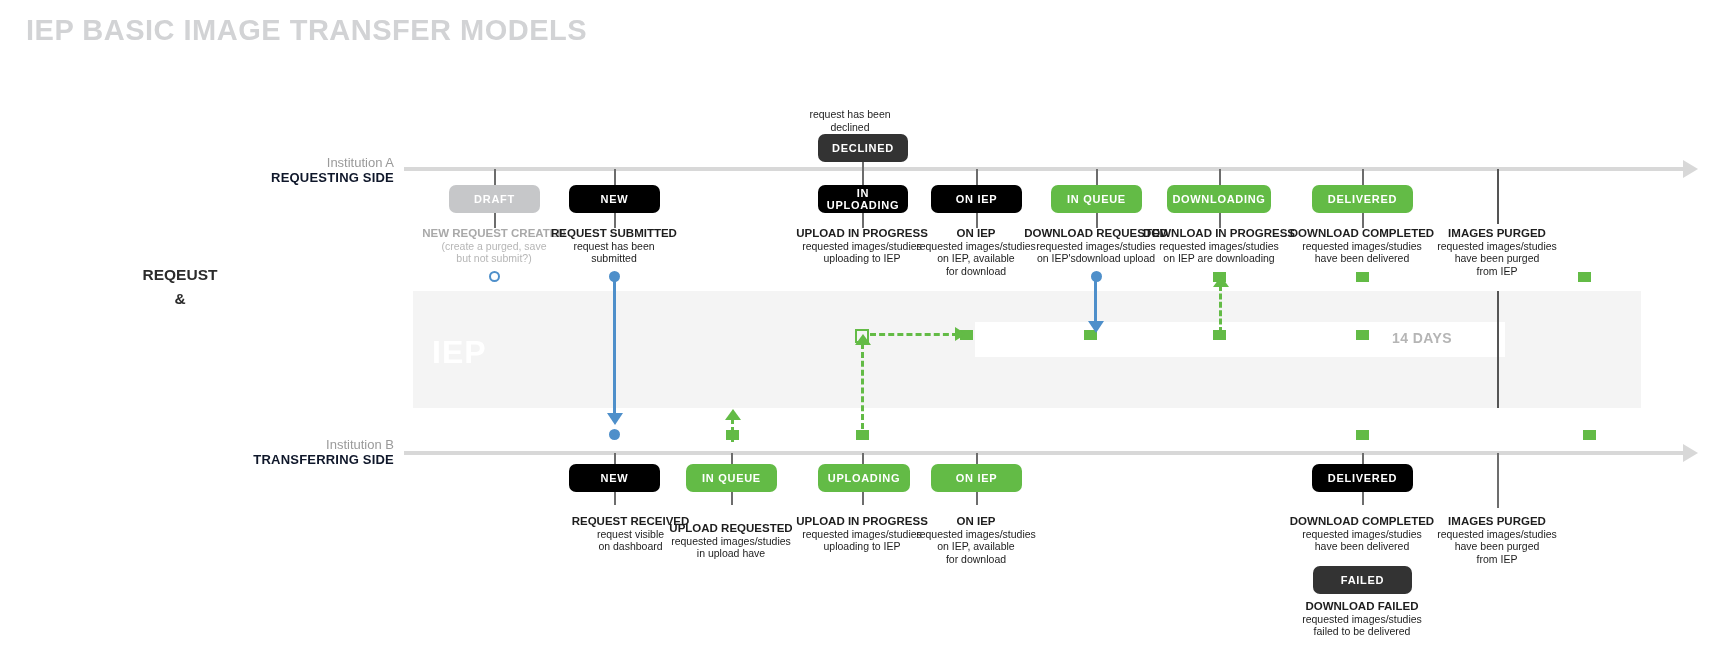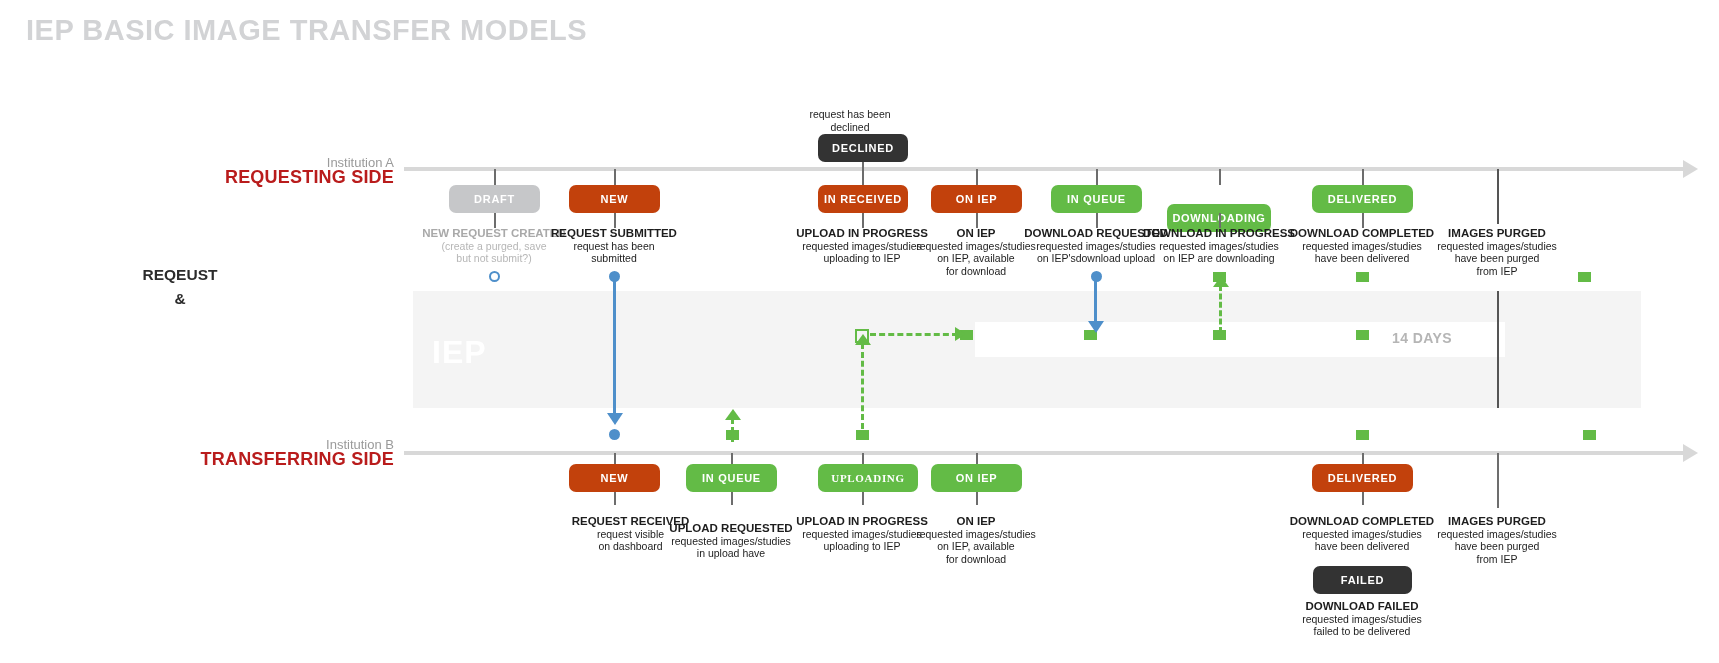--- a/index.html
+++ b/index.html
@@ -12,39 +12,39 @@
   #page-title{left:26px;top:14px;font-size:29px;font-weight:bold;
               letter-spacing:.5px;color:#d2d3d5;white-space:nowrap;}
 
   
   #section-caption{left:80px;top:263px;width:200px;text-align:center;
                    font-size:15.5px;font-weight:bold;line-height:24px;color:#2b2b2b;}
 
   
   .inst-label{text-align:right;line-height:15px;}
   .inst-label .sub{font-size:13px;color:#9a9a9a;}
-  .inst-label .main{font-size:18px;font-weight:bold;color:#b91c1c;letter-spacing:.2px;}
+  .inst-label .main{font-size:13px;font-weight:bold;color:#0f172a;letter-spacing:.2px;}
 
   
   #iep-band{left:413px;top:291px;width:1228px;height:117px;background:#f4f4f4;}
   #iep-word{left:432px;top:334px;font-size:32px;font-weight:bold;color:#ffffff;letter-spacing:1px;}
   #days-strip{left:975px;top:322px;width:530px;height:35px;background:#ffffff;}
   #days-label{left:1392px;top:330px;font-size:14px;font-weight:bold;color:#b5b5b5;letter-spacing:.4px;}
 
   
   .axis{height:4px;background:#d8d8d8;}
   .axis-head{width:0;height:0;border-top:9px solid transparent;
              border-bottom:9px solid transparent;border-left:15px solid #d8d8d8;}
 
   
   .badge{height:28px;border-radius:7px;display:flex;align-items:center;
          justify-content:center;font-size:11px;font-weight:bold;
          letter-spacing:.7px;color:#ffffff;box-sizing:border-box;padding:0 6px;}
   .badge.draft{background:#c6c7c9;color:#ffffff;}
-  .badge.blue{background:#c2410c;text-align:center;}
+  .badge.blue{background:#000000;text-align:center;}
   .badge.green{background:#63bb46;}
   .badge.dark{background:#333333;}
 
   
   .cap{text-align:center;line-height:12.5px;}
   .cap .t{font-size:11.5px;font-weight:bold;color:#1d1d1d;white-space:nowrap;}
   .cap .d{font-size:10.5px;color:#1d1d1d;}
   .cap.muted .t{color:#a9a9a9;}
   .cap.muted .d{color:#b6b6b6;}
 
@@ -102,24 +102,24 @@
 
 <div class="abs cap" style="left:790px;top:108px;width:120px;">
   <div class="d">request has been</div>
   <div class="d">declined</div>
 </div>
 <div class="abs badge dark" style="left:818px;top:134px;width:90px;">DECLINED</div>
 <div class="abs stem" style="left:862px;top:162px;height:12px;"></div>
 
 <div class="abs badge draft" style="left:449px;top:185px;width:91px;">DRAFT</div>
 <div class="abs badge blue" style="left:569px;top:185px;width:91px;">NEW</div>
-<div class="abs badge blue" style="left:818px;top:185px;width:90px;">IN RECEIVED</div>
+<div class="abs badge blue" style="left:818px;top:185px;width:90px;">IN UPLOADING</div>
 <div class="abs badge blue" style="left:931px;top:185px;width:91px;">ON IEP</div>
 <div class="abs badge green" style="left:1051px;top:185px;width:91px;">IN QUEUE</div>
-<div class="abs badge green" style="left:1167px;top:185px;width:104px;margin-top:19px;">DOWNLOADING</div>
+<div class="abs badge green" style="left:1167px;top:185px;width:104px;">DOWNLOADING</div>
 <div class="abs badge green" style="left:1312px;top:185px;width:101px;">DELIVERED</div>
 
 <div class="abs stem" style="left:494px;top:169px;height:16px;"></div>
 <div class="abs stem" style="left:614px;top:169px;height:16px;"></div>
 <div class="abs stem" style="left:862px;top:169px;height:16px;"></div>
 <div class="abs stem" style="left:976px;top:169px;height:16px;"></div>
 <div class="abs stem" style="left:1096px;top:169px;height:16px;"></div>
 <div class="abs stem" style="left:1219px;top:169px;height:16px;"></div>
 <div class="abs stem" style="left:1362px;top:169px;height:16px;"></div>
 <div class="abs stem" style="left:1497px;top:169px;height:55px;"></div>
@@ -217,21 +217,21 @@
 
 <div class="abs vdash-green" style="left:1219px;top:285px;height:48px;"></div>
 <div class="abs arrow-up-green" style="left:1213px;top:276px;"></div>
 
 <div class="abs divider" style="left:1497px;top:169px;height:55px;"></div>
 <div class="abs divider" style="left:1497px;top:291px;height:117px;"></div>
 <div class="abs divider" style="left:1497px;top:453px;height:55px;"></div>
 
 <div class="abs badge blue" style="left:569px;top:464px;width:91px;">NEW</div>
 <div class="abs badge green" style="left:686px;top:464px;width:91px;">IN QUEUE</div>
-<div class="abs badge green" style="left:818px;top:464px;width:100px;font-family:Liberation Serif, serif;">UPLOADING</div>
+<div class="abs badge green" style="left:818px;top:464px;width:92px;">UPLOADING</div>
 <div class="abs badge green" style="left:931px;top:464px;width:91px;">ON IEP</div>
 <div class="abs badge blue" style="left:1312px;top:464px;width:101px;">DELIVERED</div>
 
 <div class="abs stem" style="left:614px;top:453px;height:11px;"></div>
 <div class="abs stem" style="left:731px;top:453px;height:11px;"></div>
 <div class="abs stem" style="left:862px;top:453px;height:11px;"></div>
 <div class="abs stem" style="left:976px;top:453px;height:11px;"></div>
 <div class="abs stem" style="left:1362px;top:453px;height:11px;"></div>
 <div class="abs stem" style="left:1497px;top:453px;height:55px;"></div>
 

